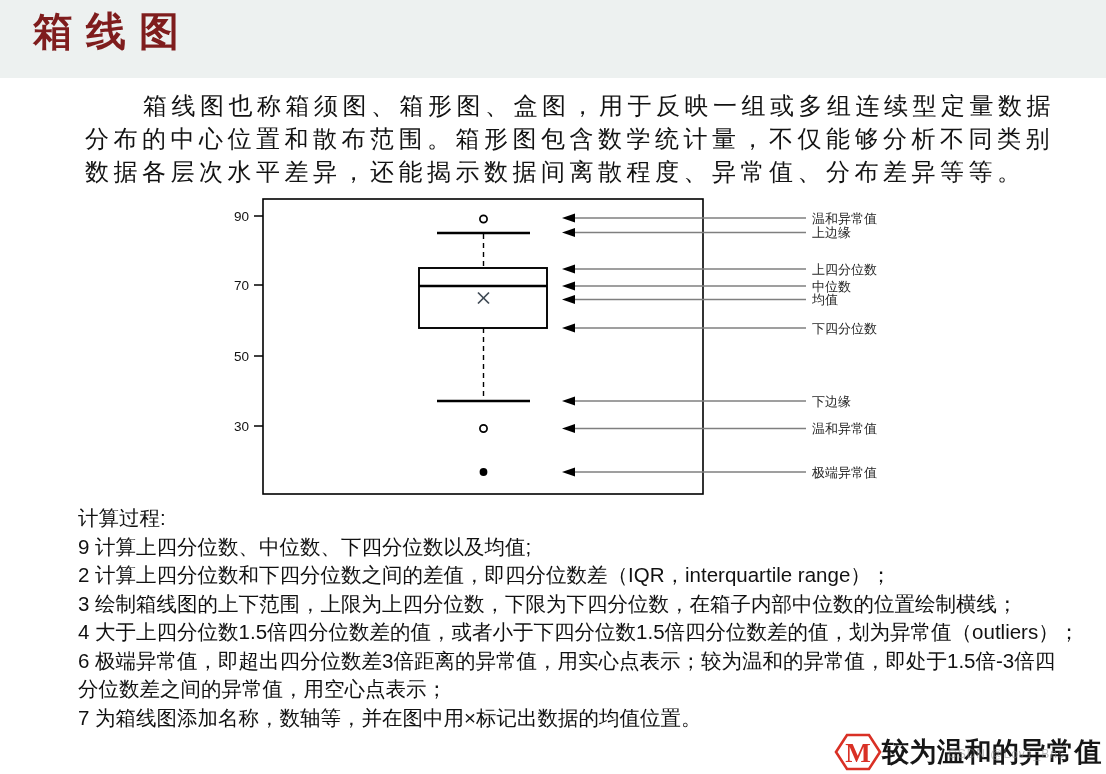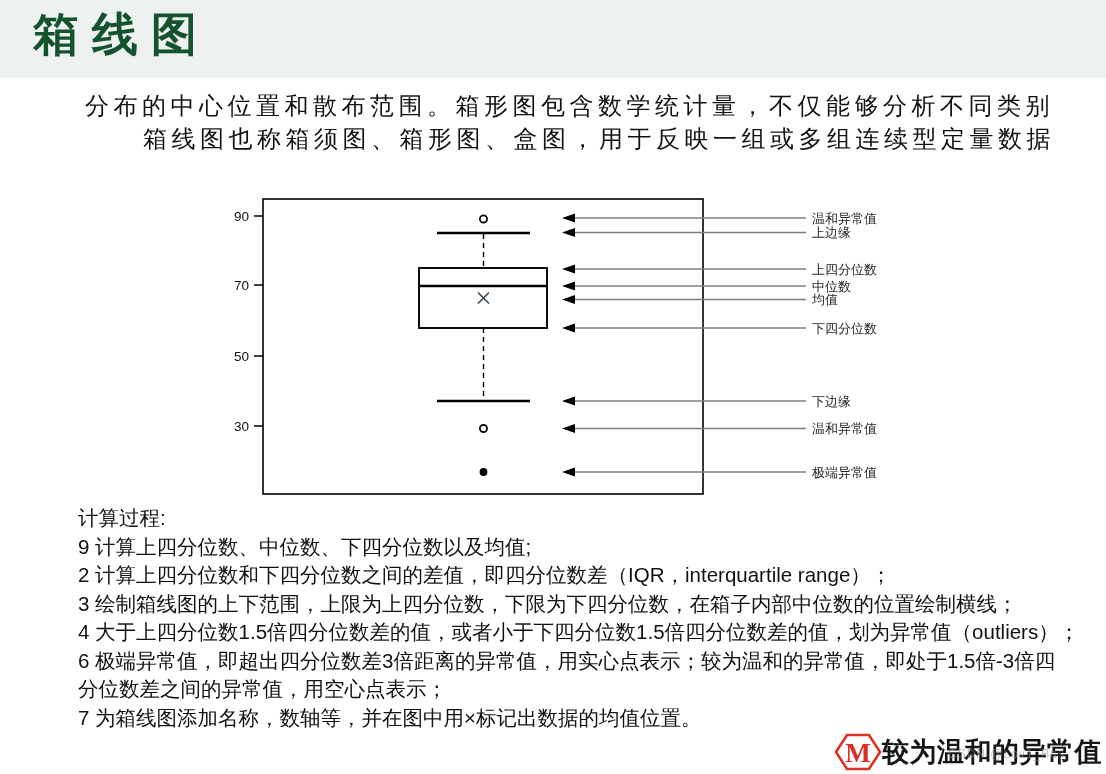--- a/index.html
+++ b/index.html
@@ -12,23 +12,23 @@
     color:#101010;
   }
   .header{
     position:absolute;left:0;top:0;width:1106px;height:78px;
     background:#edf1f0;
   }
   .page-title{
     margin:0;
     position:absolute;left:33px;top:4px;
     font-family:"Liberation Serif",serif;
-    font-size:46px;font-weight:600;
+    font-size:40px;font-weight:600;
     letter-spacing:13px;
-    color:#14532d;
+    color:#7f1d1d;
   }
   .intro{
     position:absolute;left:85px;top:90px;width:980px;
     font-family:"Liberation Serif",serif;
     font-size:24px;line-height:33px;
     letter-spacing:4.5px;
     color:#121212;
   }
   .intro .iline{white-space:nowrap;}
   .intro .iline.first{text-indent:58px;}
@@ -58,22 +58,23 @@
   }
 </style>
 </head>
 <body>
 
 <div class="header">
   <h1 class="page-title">箱线图</h1>
 </div>
 
 <div class="intro">
+  <div class="iline first">箱线图也称箱须图、箱形图、盒图，用于反映一组或多组连续型定量数据</div>
   <div class="iline">分布的中心位置和散布范围。箱形图包含数学统计量，不仅能够分析不同类别</div>
-  <div class="iline first">箱线图也称箱须图、箱形图、盒图，用于反映一组或多组连续型定量数据</div>
+  <div class="iline">数据各层次水平差异，还能揭示数据间离散程度、异常值、分布差异等等。</div>
 </div>
 
 <svg class="plot-svg" width="681" height="315" viewBox="225 195 681 315">
 
   <rect x="263" y="199" width="440" height="295" fill="none" stroke="#000" stroke-width="1.6"></rect>
 
   <g stroke="#000" stroke-width="1.5">
     <line x1="254" y1="216" x2="263" y2="216"></line>
     <line x1="254" y1="285" x2="263" y2="285"></line>
     <line x1="254" y1="356" x2="263" y2="356"></line>

